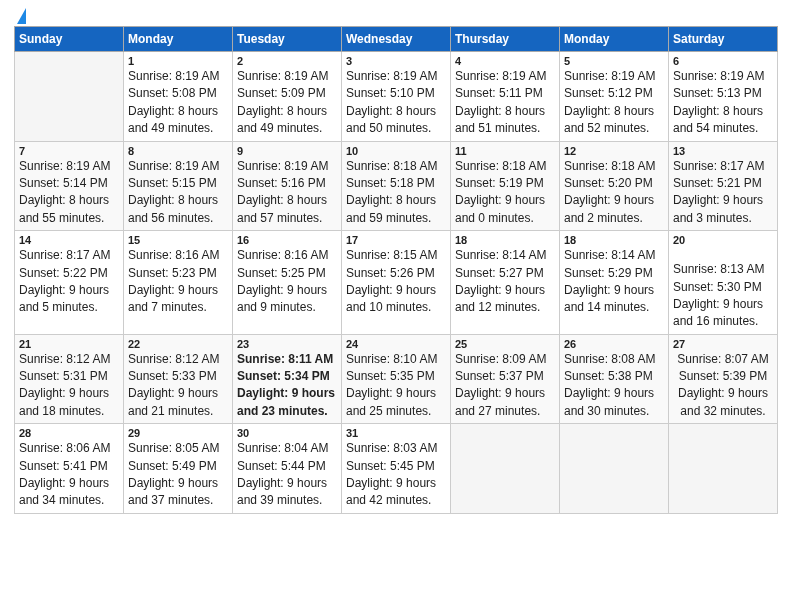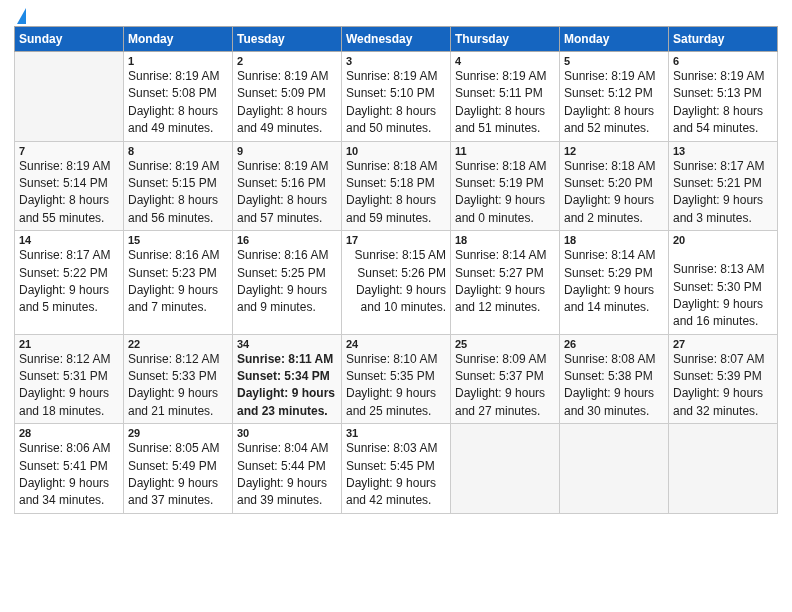--- a/index.html
+++ b/index.html
@@ -227,21 +227,21 @@
           </td>
           <td>
             <span class="day-num">16</span>
             <div class="day-info" style="white-space: pre-line;">Sunrise: 8:16 AM
 Sunset: 5:25 PM
 Daylight: 9 hours
 and 9 minutes.</div>
           </td>
           <td>
             <span class="day-num">17</span>
-            <div class="day-info" style="white-space: pre-line; text-align: right;">Sunrise: 8:15 AM
+            <div class="day-info" style="white-space: pre-line;">Sunrise: 8:15 AM
 Sunset: 5:26 PM
 Daylight: 9 hours
 and 10 minutes.</div>
           </td>
           <td>
             <span class="day-num">18</span>
             <div class="day-info" style="white-space: pre-line;">Sunrise: 8:14 AM
 Sunset: 5:27 PM
 Daylight: 9 hours
 and 12 minutes.</div>
@@ -270,21 +270,21 @@
 and 18 minutes.</div>
           </td>
           <td>
             <span class="day-num">22</span>
             <div class="day-info" style="white-space: pre-line;">Sunrise: 8:12 AM
 Sunset: 5:33 PM
 Daylight: 9 hours
 and 21 minutes.</div>
           </td>
           <td>
-            <span class="day-num">34</span>
+            <span class="day-num">23</span>
             <div class="day-info" style="white-space: pre-line; font-weight: bold;">Sunrise: 8:11 AM
 Sunset: 5:34 PM
 Daylight: 9 hours
 and 23 minutes.</div>
           </td>
           <td>
             <span class="day-num">24</span>
             <div class="day-info" style="white-space: pre-line;">Sunrise: 8:10 AM
 Sunset: 5:35 PM
 Daylight: 9 hours
@@ -299,21 +299,21 @@
           </td>
           <td>
             <span class="day-num">26</span>
             <div class="day-info" style="white-space: pre-line;">Sunrise: 8:08 AM
 Sunset: 5:38 PM
 Daylight: 9 hours
 and 30 minutes.</div>
           </td>
           <td>
             <span class="day-num">27</span>
-            <div class="day-info" style="white-space: pre-line;">Sunrise: 8:07 AM
+            <div class="day-info" style="white-space: pre-line; text-align: center;">Sunrise: 8:07 AM
 Sunset: 5:39 PM
 Daylight: 9 hours
 and 32 minutes.</div>
           </td>
         </tr>
         <tr>
           <td>
             <span class="day-num">28</span>
             <div class="day-info" style="white-space: pre-line;">Sunrise: 8:06 AM
 Sunset: 5:41 PM

